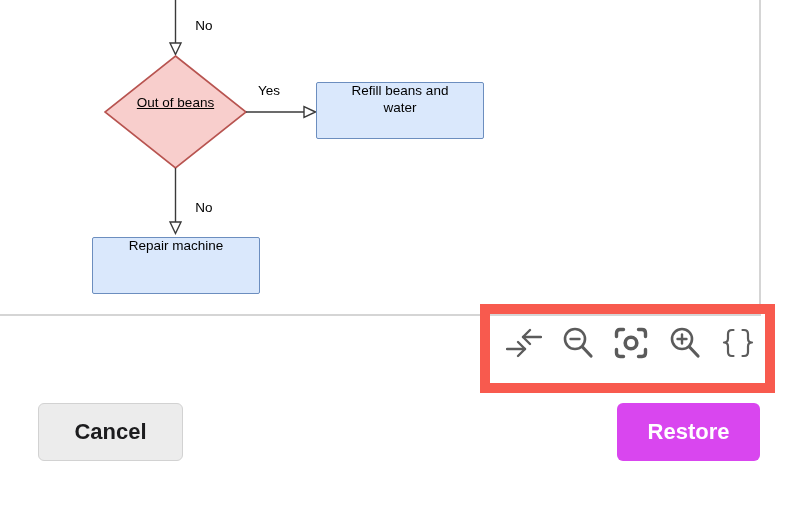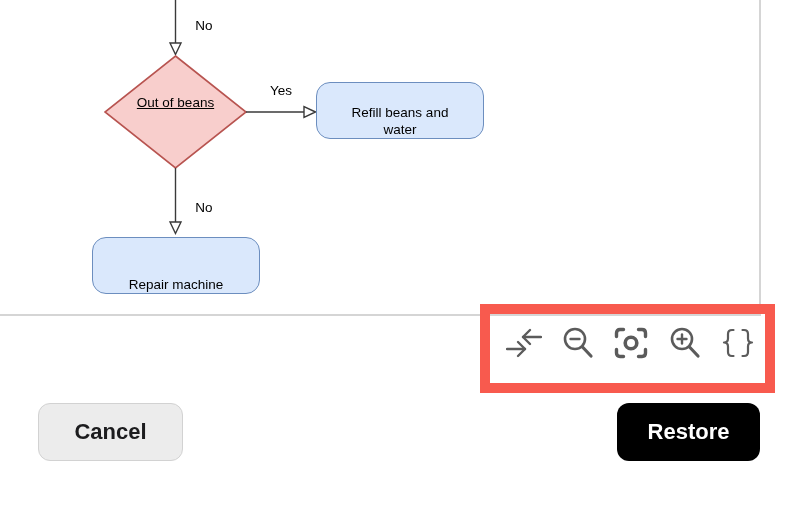--- a/index.html
+++ b/index.html
@@ -12,22 +12,22 @@
     position:absolute; left:0; top:0; width:761px; height:316px;
     background:#fff; border-right:2px solid #d5d5d5; border-bottom:2px solid #d5d5d5;
   }
   .flow-svg { position:absolute; left:0; top:0; }
   .flow-label { position:absolute; font-size:13.5px; color:#000; text-align:center; }
   .diamond-label {
     position:absolute; left:105px; top:95px; width:141px;
     text-align:center; font-size:13.5px; line-height:16.5px; color:#000;text-decoration:underline;
   }
   .flow-node {
-    position:absolute; background:#dae8fc; border:1.5px solid #6c8ebf; border-radius:14px;
-    display:flex; flex-direction:column; align-items:center; justify-content:flex-end;
+    position:absolute; background:#dae8fc; border:1.5px solid #6c8ebf; border-radius:2px;
+    display:flex; flex-direction:column; align-items:center; justify-content:flex-start;
     font-size:13.5px; line-height:16.5px; color:#000; text-align:center;
   }
   #refill-node { left:316px; top:82px; width:168px; height:57px; }
   #repair-node { left:92px;  top:237px; width:168px; height:57px; }
   .flow-node span, .diamond-label span { display:block; }
 
   
   .zoom-toolbar {
     position:absolute; left:506px; top:325px; width:250px; height:36px;
     display:flex; justify-content:space-between; align-items:center;
@@ -36,26 +36,26 @@
   .tool-btn svg { stroke:#5b5b5b; fill:none; stroke-linecap:round; stroke-linejoin:round; }
 
   
   .highlight-box {
     position:absolute; left:480px; top:304px; width:295px; height:89px;
     border:10px solid #f85a4e; background:transparent; pointer-events:none;
   }
 
   
   .btn {
-    position:absolute; top:403px; height:58px; border-radius:12px;
+    position:absolute; top:403px; height:58px; border-radius:6px;
     font-family:inherit; font-size:22px; font-weight:600;
     display:flex; align-items:center; justify-content:center; cursor:pointer;
   }
   .btn-gray { background:#ececec; border:1px solid #d2d2d2; color:#1c1c1e; }
-  .btn-blue { background:#000000; border:none; color:#ffffff; }
+  .btn-blue { background:#d946ef; border:none; color:#ffffff; }
   #cancel-btn          { left:38px;  width:145px; }
   #open-btn            { left:199px; width:143px; }
   #create-revision-btn { left:360px; width:238px; }
   #restore-btn         { left:617px; width:143px; }
 </style>
 </head>
 <body>
 
 <div class="stage">
 
@@ -71,21 +71,21 @@
         <path d="M175.5,233.5 L170,222 L181,222 Z" fill="#ffffff"></path>
       </g>
     </svg>
 
     <div class="flow-label" style="left:186px; top:18px; width:36px;">No</div>
 
     <div class="diamond-label">
       <span>Out of beans</span>
     </div>
 
-    <div class="flow-label" style="left:260px; top:83px; width:42px;">Yes</div>
+    <div class="flow-label" style="left:248px; top:83px; width:42px;">Yes</div>
 
     <div id="refill-node" class="flow-node">
       <span>Refill beans and</span>
       <span>water</span>
     </div>
 
     <div class="flow-label" style="left:186px; top:200px; width:36px;">No</div>
 
     <div id="repair-node" class="flow-node">
       <span>Repair machine</span>

